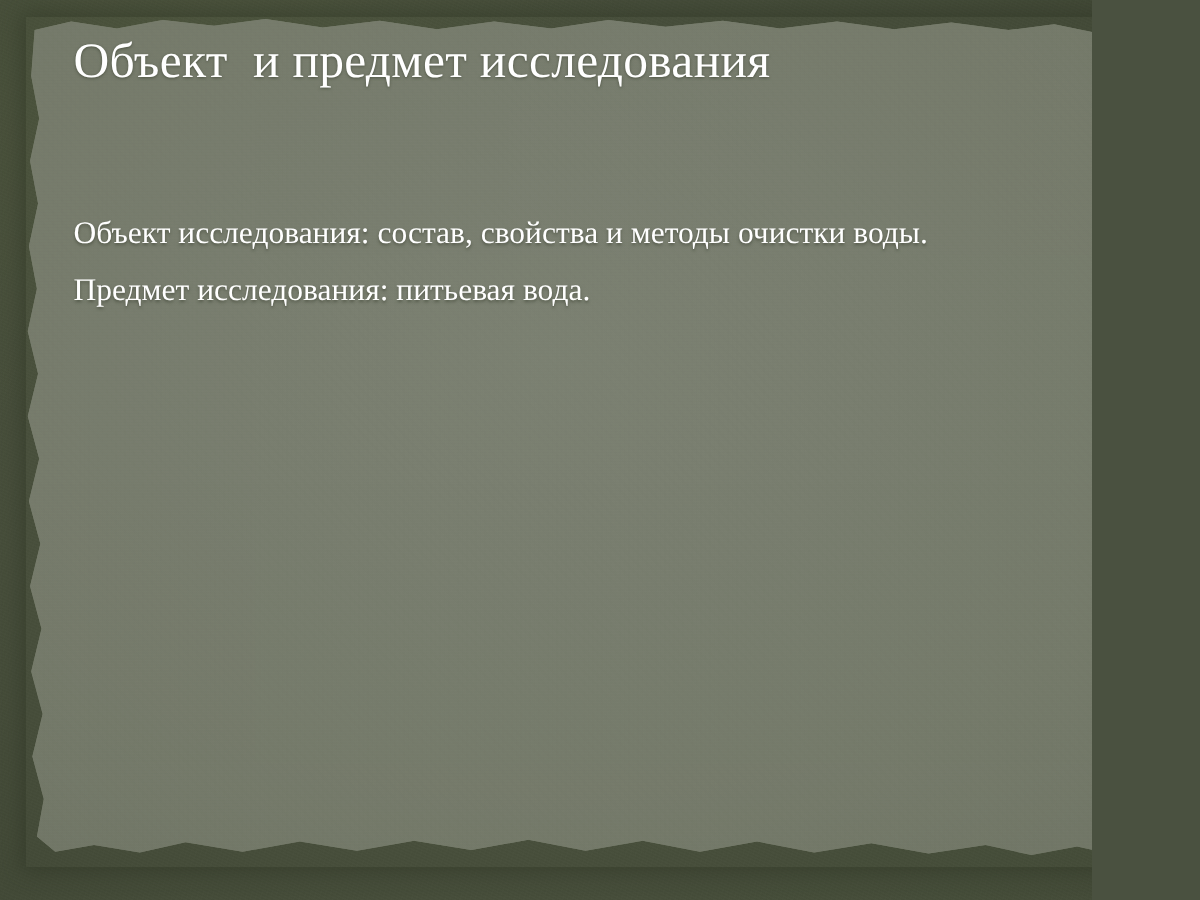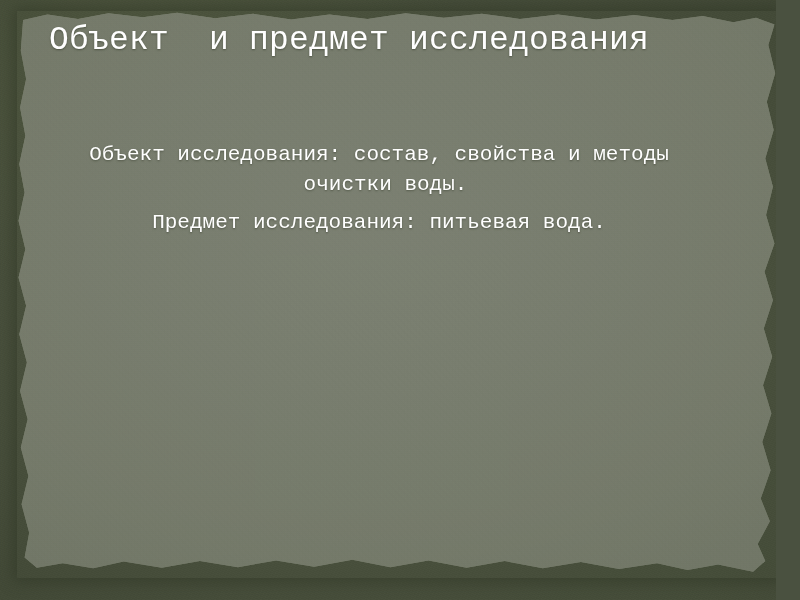--- a/index.html
+++ b/index.html
@@ -9,22 +9,21 @@
     height: 600px;
     overflow: hidden;
     background: #4a5140;
   }
 
   .slide {
     position: relative;
     width: 728px;
     height: 600px;
     overflow: hidden;
-    font-family: Liberation Mono, monospace;
-    padding-left: 48px;
+    font-family: Liberation Serif, serif;
   }
 
   
   .slide-backdrop {
     position: absolute;
     inset: 0;
     background:
       radial-gradient(ellipse 70% 60% at 18% 12%, rgba(78,86,62,0.85) 0%, rgba(60,67,48,0.0) 62%),
       radial-gradient(ellipse 60% 55% at 88% 92%, rgba(70,78,58,0.75) 0%, rgba(60,67,48,0.0) 65%),
       radial-gradient(ellipse 90% 80% at 50% 50%, #535a44 0%, #474e3b 58%, #3f4634 100%);
@@ -155,21 +154,20 @@
 
   .body-para {
     margin: 0 0 8px 0;
     color: #ffffff;
     font-size: 21px;
     font-weight: normal;
     line-height: 1.44;
     padding-left: 13px;
     text-indent: -13px;
     text-shadow: 0 1px 2px rgba(45,52,36,0.5);
-    text-align: center;
   }
 
   .body-para:last-child {
     margin-bottom: 11px;
   }
 </style>
 </head>
 <body>
 
 <div class="slide">

